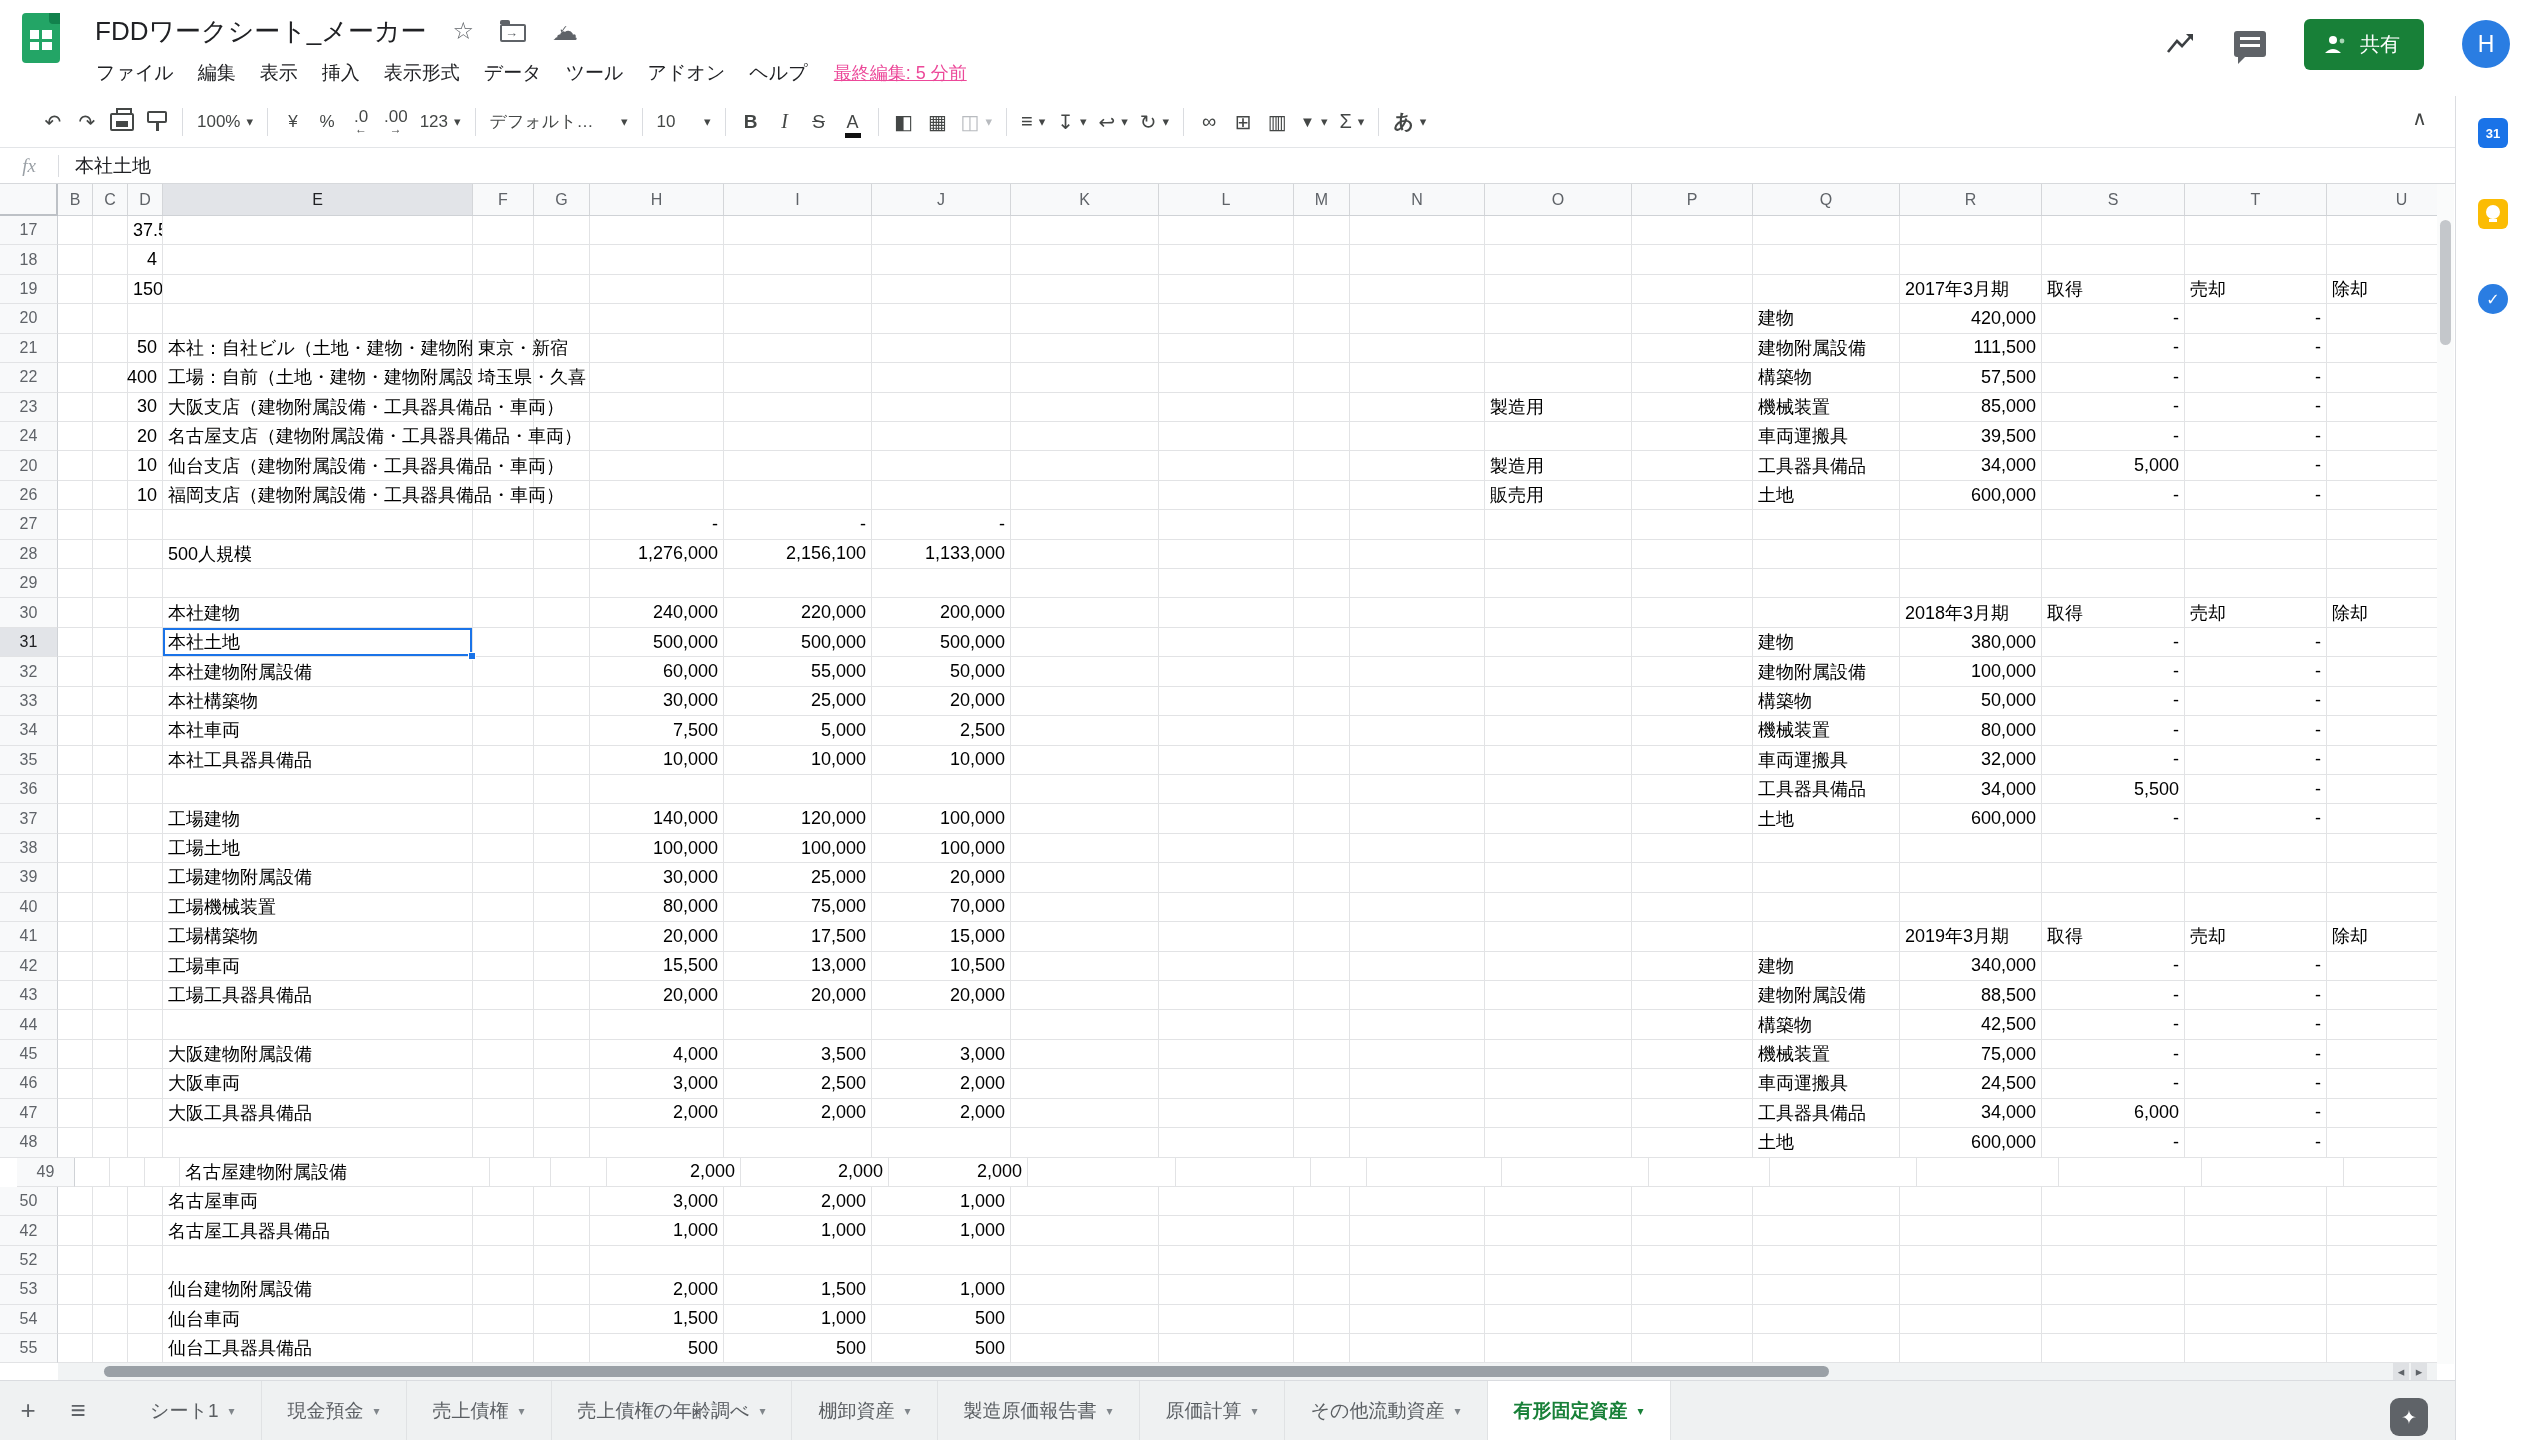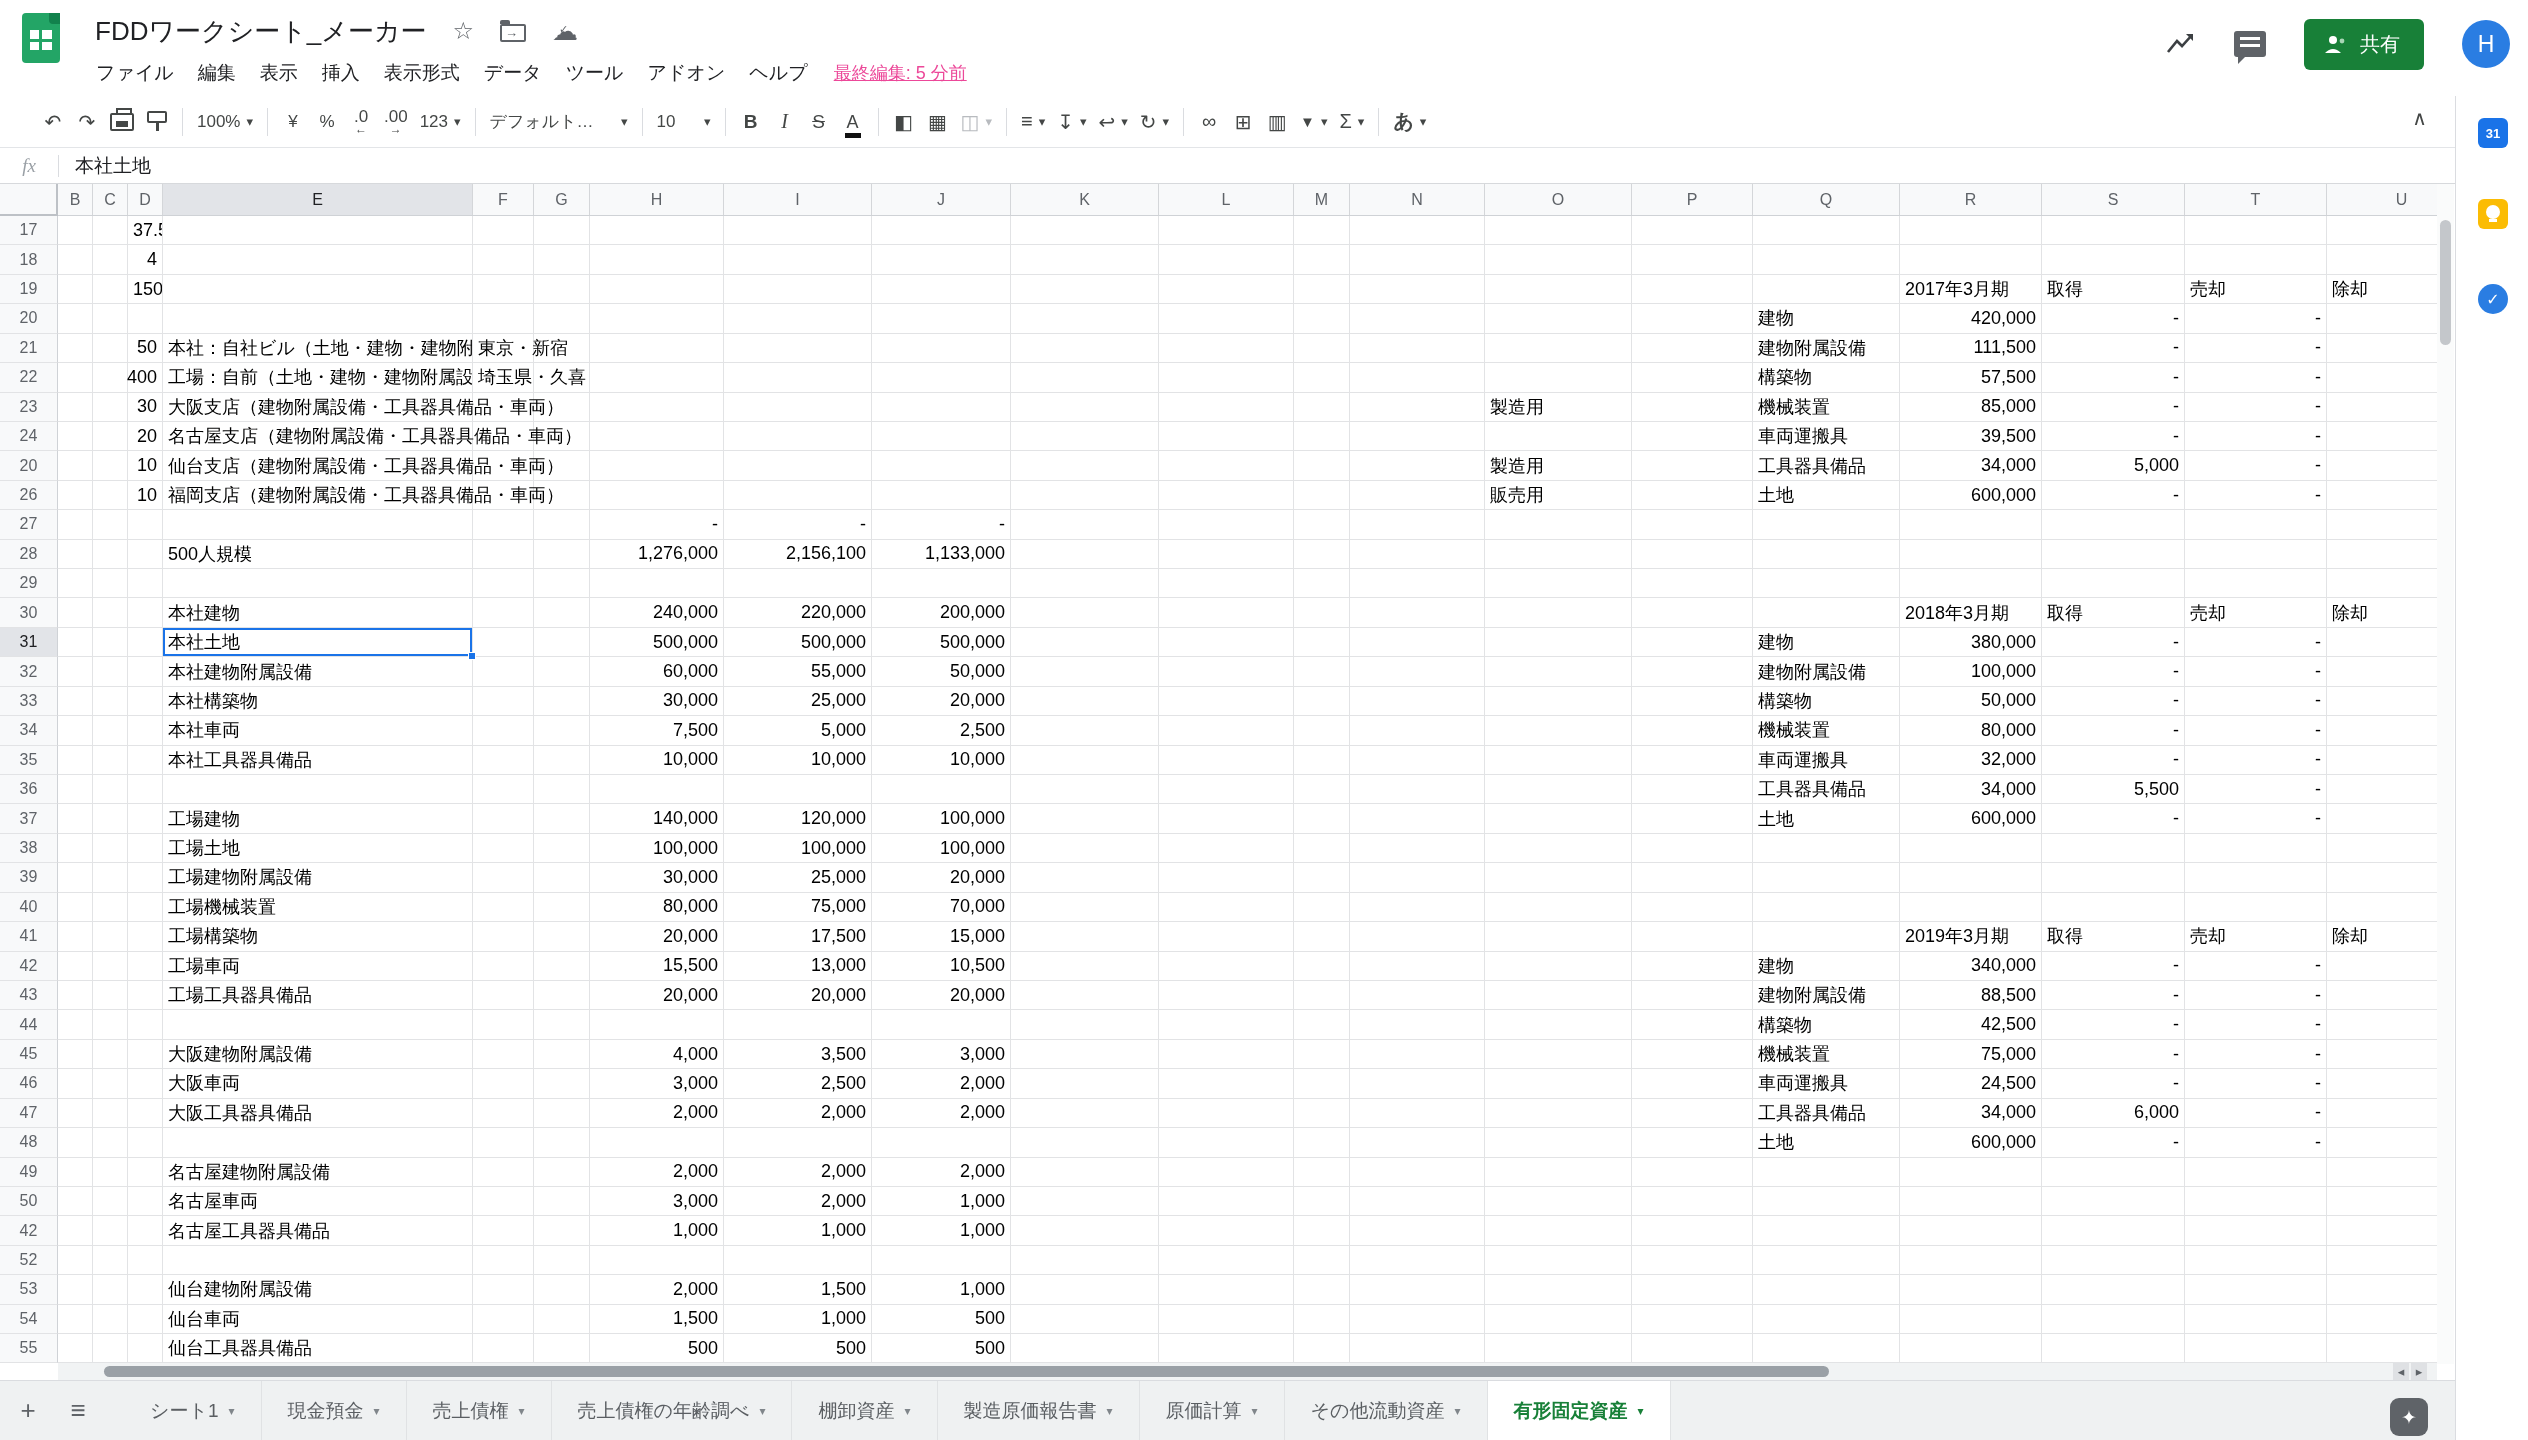--- a/index.html
+++ b/index.html
@@ -1142,21 +1142,21 @@
           <div class="cell" style="width: 147px;"></div>
           <div class="cell" style="width: 121px;"></div>
           <div class="cell txt" style="width: 147px;">
             <span class="spill">土地</span>
           </div>
           <div class="cell num" style="width: 142px;">600,000</div>
           <div class="cell num" style="width: 143px;">-</div>
           <div class="cell num" style="width: 142px;">-</div>
           <div class="cell" style="width: 150px;"></div>
         </div>
-        <div class="row" style="height: 29.436px;">
+        <div class="row" style="height: 29.436px; padding-left: 17px;">
           <div class="rowhdr">49</div>
           <div class="cell" style="width: 35px;"></div>
           <div class="cell" style="width: 35px;"></div>
           <div class="cell" style="width: 35px;"></div>
           <div class="cell txt" style="width: 310px;">
             <span class="spill">名古屋建物附属設備</span>
           </div>
           <div class="cell" style="width: 61px;"></div>
           <div class="cell" style="width: 56px;"></div>
           <div class="cell num" style="width: 134px;">2,000</div>

